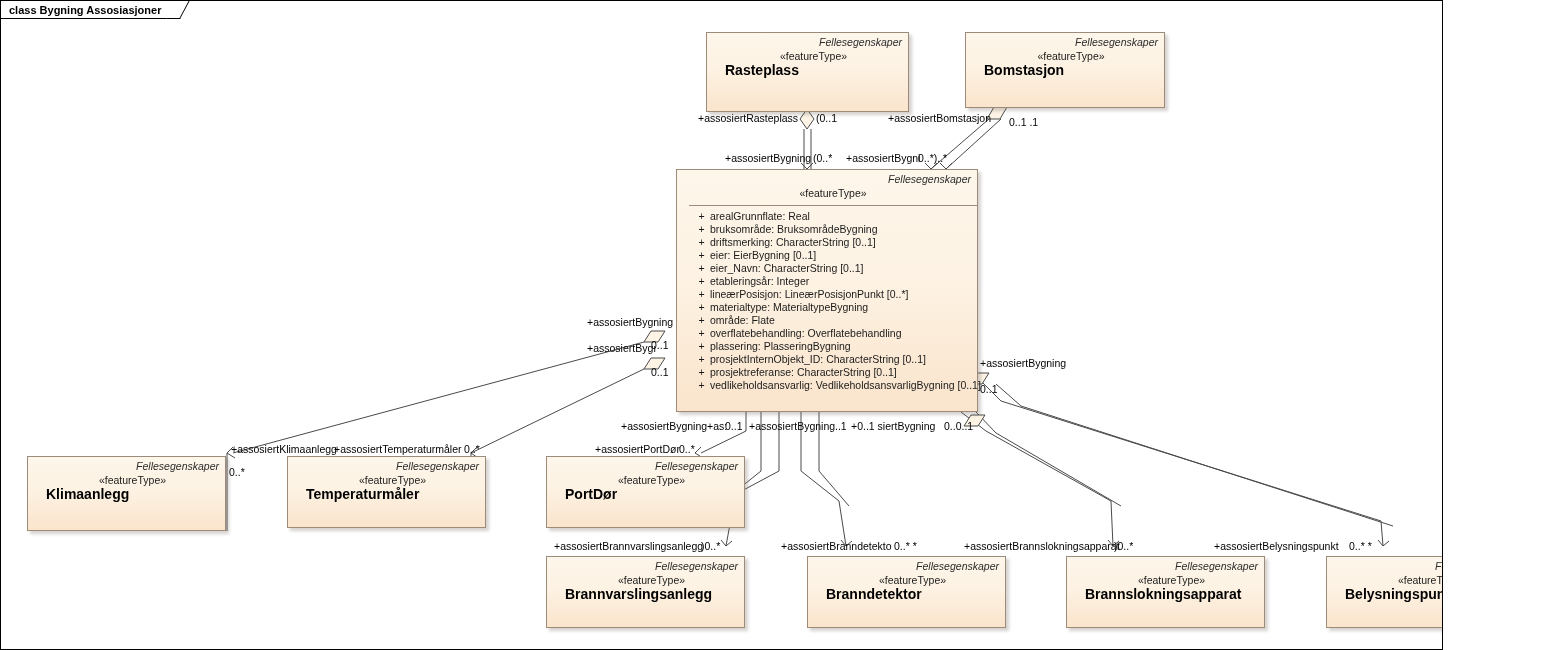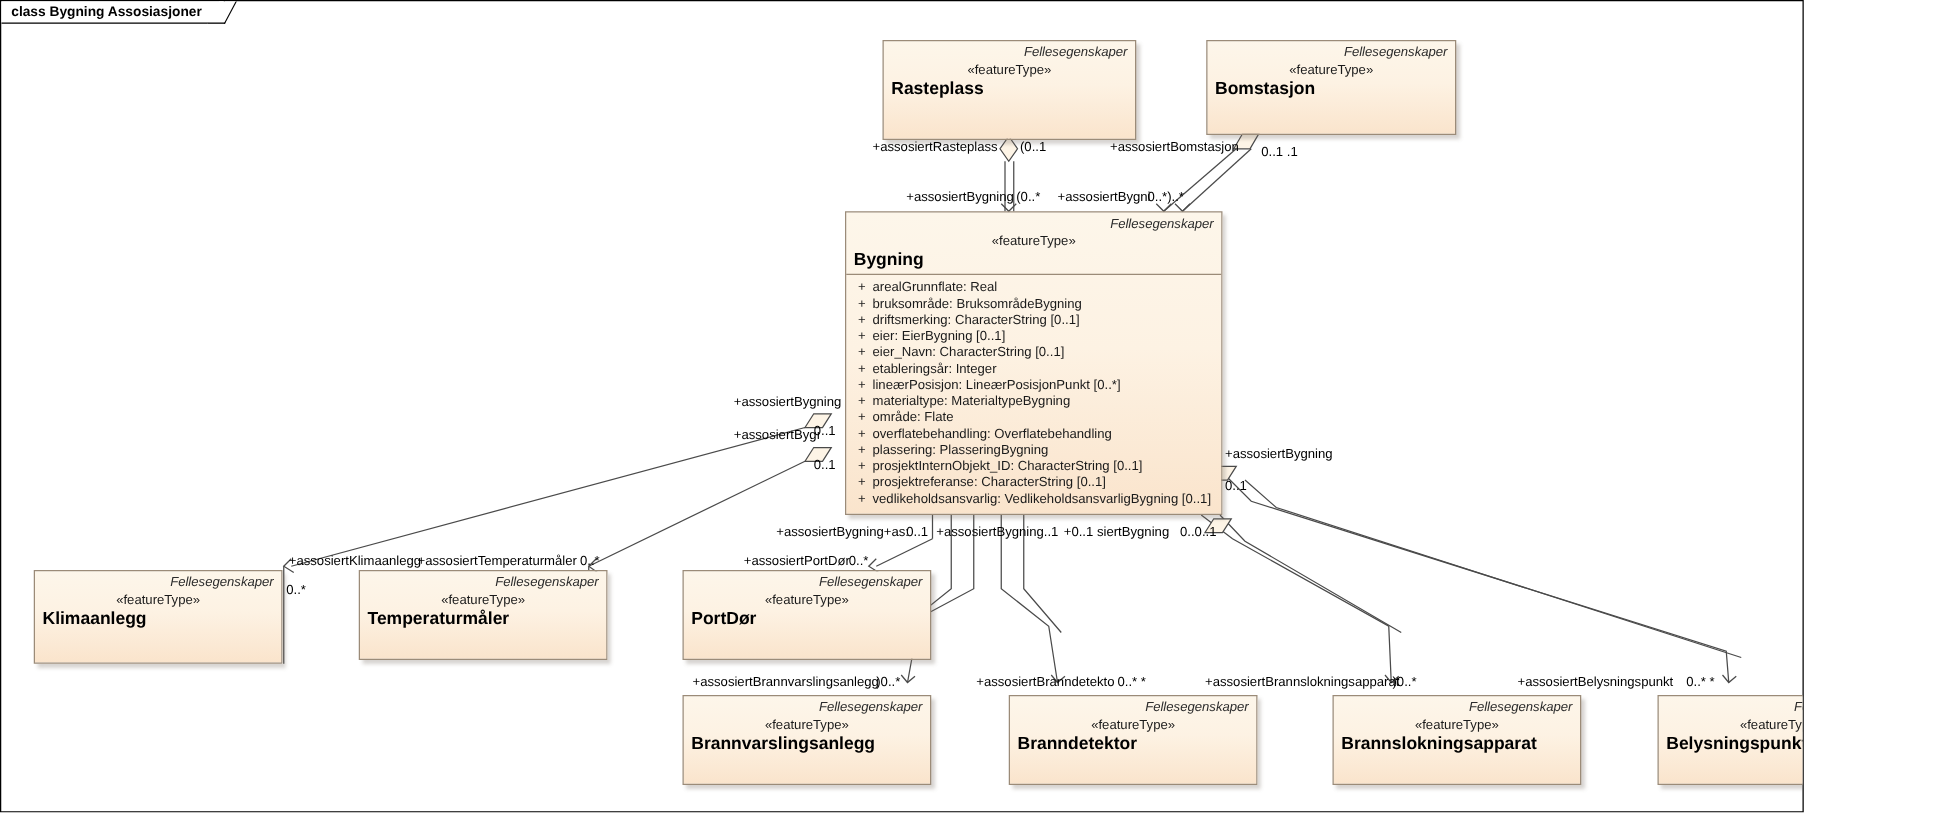--- a/index.html
+++ b/index.html
@@ -53,20 +53,21 @@
     z-index: -1;
   }
   
   .uml-class {
     position: absolute;
     box-sizing: border-box;
     border: 1px solid #9b8b78;
     background: linear-gradient(to bottom, #fdf6ea 0%, #fdf2e3 45%, #fae4cc 100%);
     box-shadow: 3px 3px 3px rgba(120,110,100,0.30);
     z-index: 10;
+    padding-left: 12px;
   }
   .uml-class .hdr {
     position: relative;
     box-sizing: border-box;
     padding: 3px 6px 5px 6px;
   }
   .uml-class .pkg {
     font-size: 10.5px;
     font-style: italic;
     text-align: right;
@@ -215,21 +216,20 @@
       <div class="pkg">Fellesegenskaper</div>
       <div class="stereo">«featureType»</div>
       <div class="cname">Bomstasjon</div>
     </div>
   </div>
 
   <div class="uml-class" style="left:675px; top:168px; width:302px; height:243px;">
     <div class="hdr">
       <div class="pkg">Fellesegenskaper</div>
       <div class="stereo">«featureType»</div>
-      <div class="cname">Bygning</div>
     </div>
     <div class="divider"></div>
     <div class="attrs">
       <div class="attr">
         <span class="vis">+</span>
         <span class="txt">arealGrunnflate: Real</span>
       </div>
       <div class="attr">
         <span class="vis">+</span>
         <span class="txt">bruksområde: BruksområdeBygning</span>

